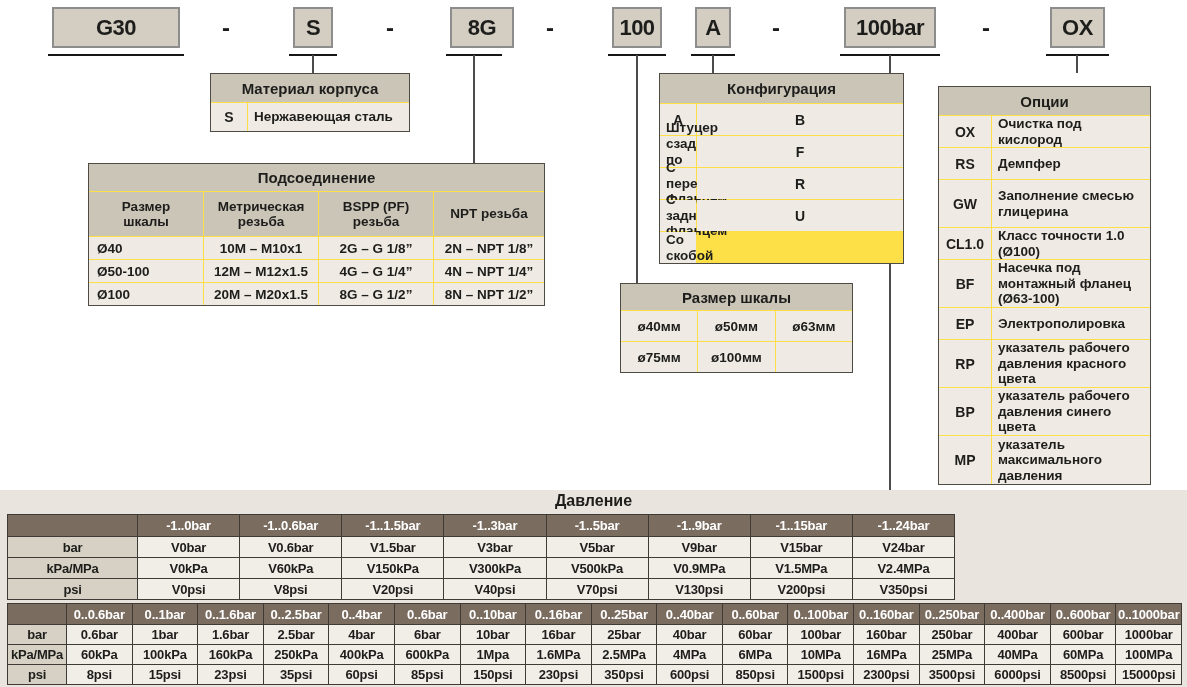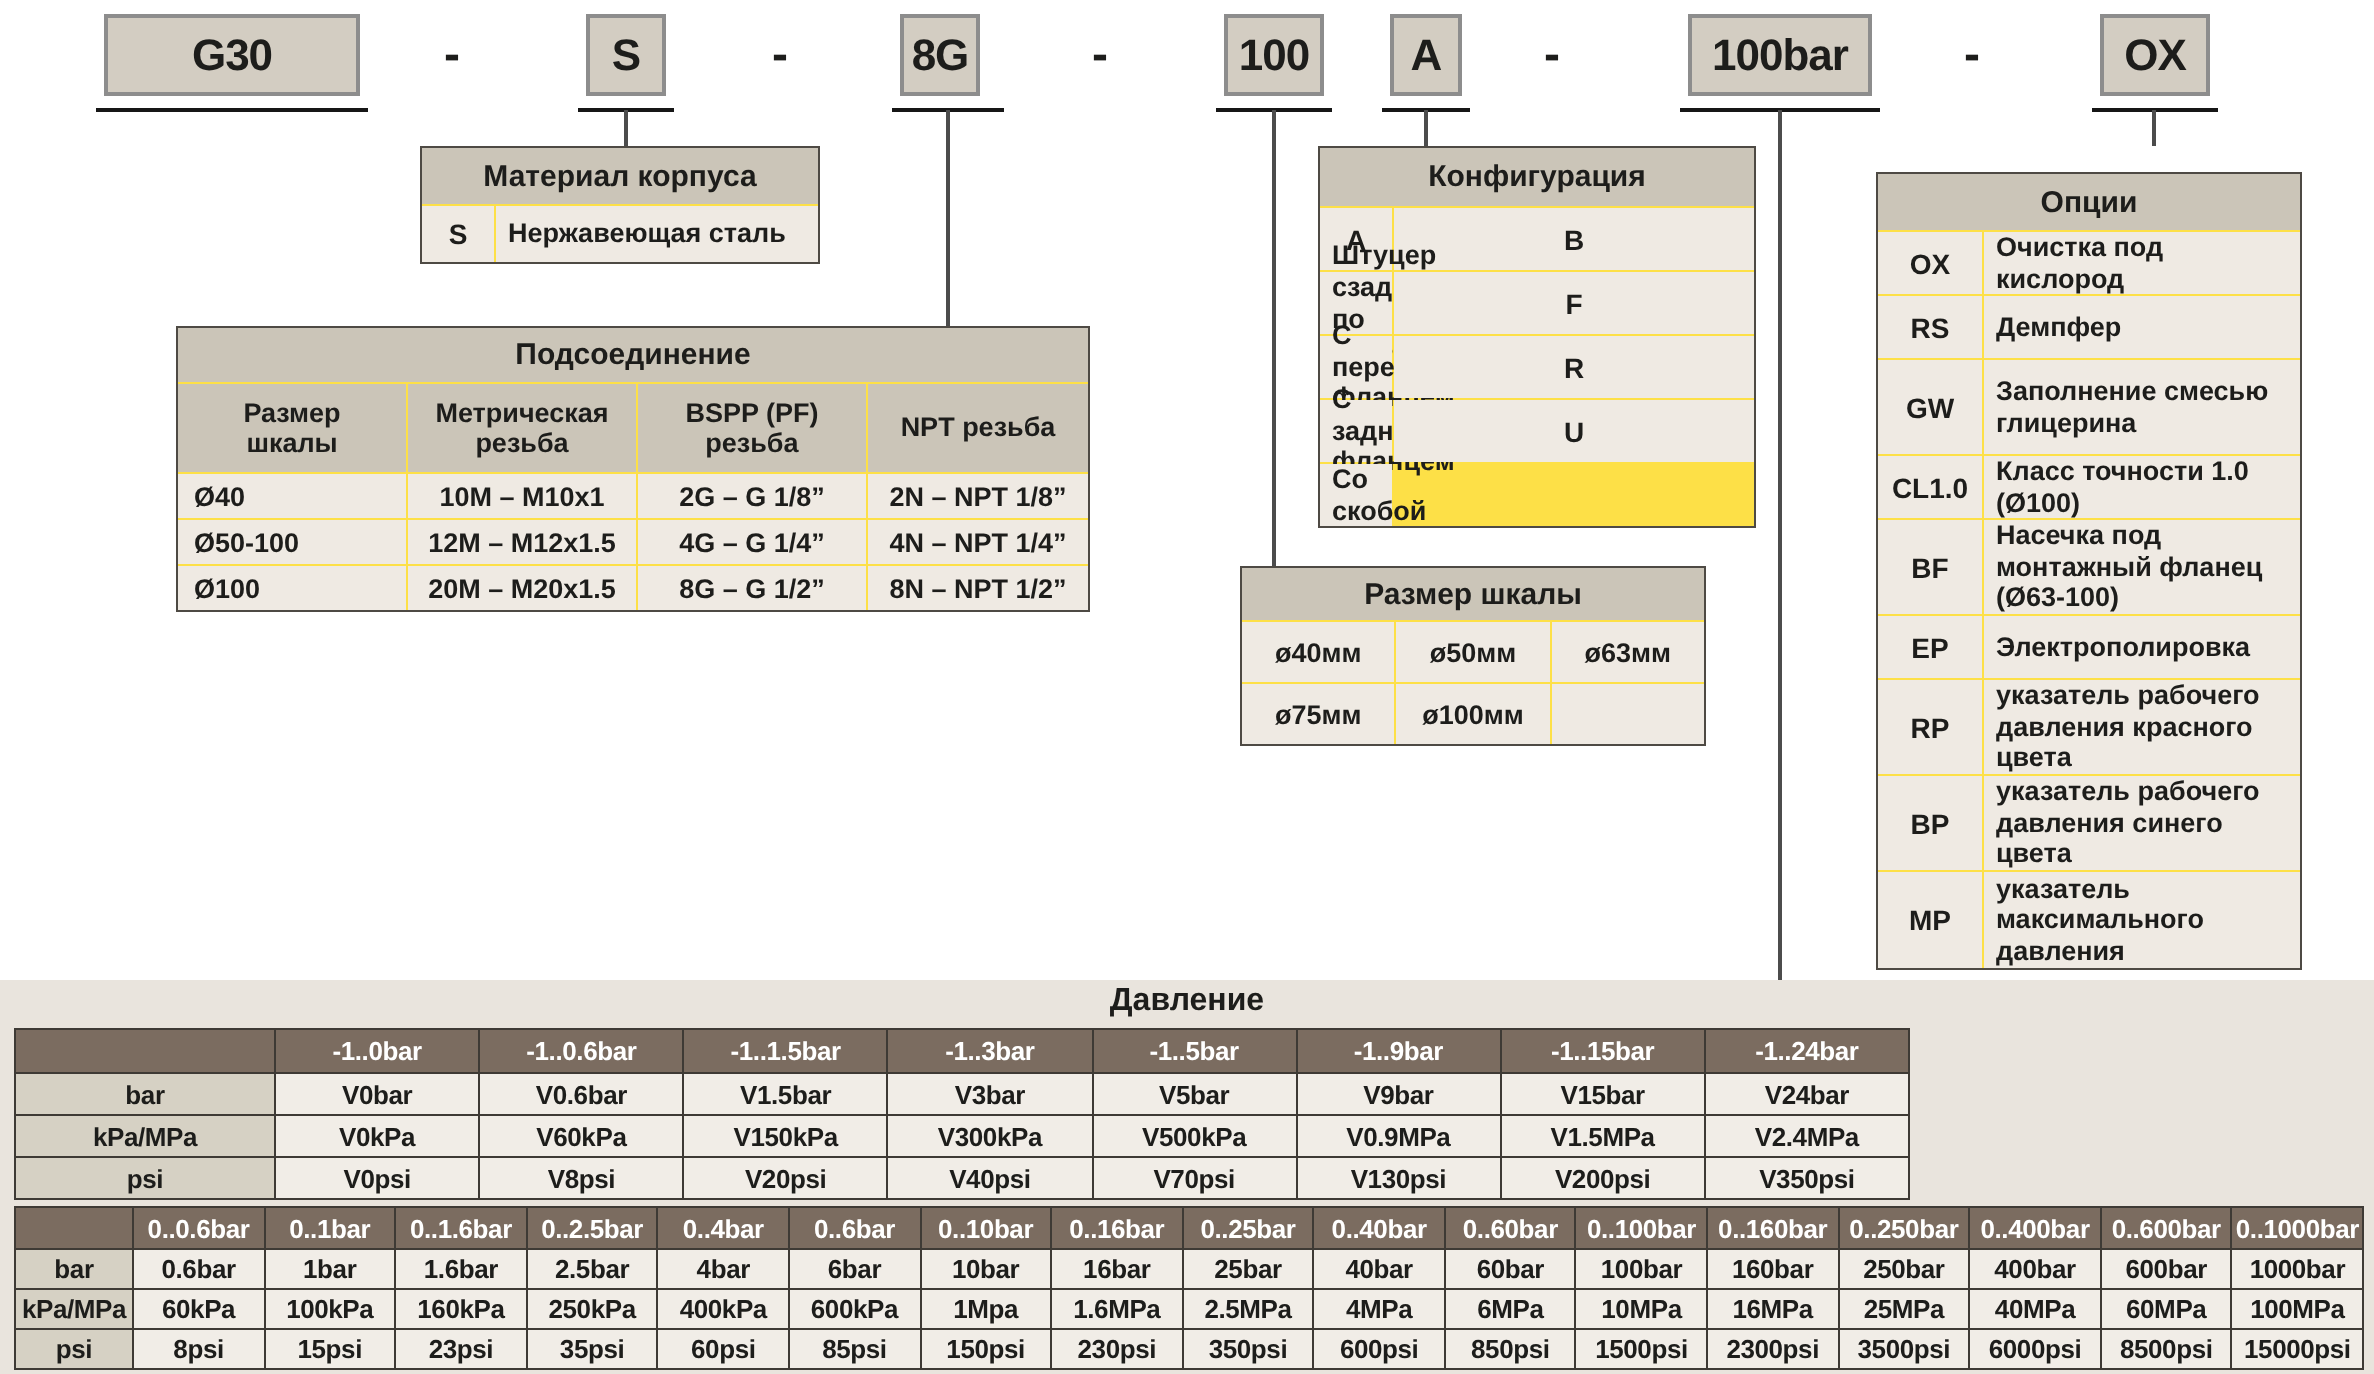--- a/index.html
+++ b/index.html
@@ -39,21 +39,21 @@
 <body>
 
 <div class="page">
 
   <div class="code-box" style="left:52px;width:128px;">G30</div>
   <div class="code-underline" style="left:48px;width:136px;"></div>
   <div class="dash" style="left:222px;">-</div>
   <div class="code-box" style="left:293px;width:40px;">S</div>
   <div class="code-underline" style="left:289px;width:48px;"></div>
   <div class="dash" style="left:386px;">-</div>
-  <div class="code-box" style="left:450px;width:40px;">8G</div>
+  <div class="code-box" style="left:450px;width:64px;">8G</div>
   <div class="code-underline" style="left:446px;width:56px;"></div>
   <div class="dash" style="left:546px;">-</div>
   <div class="code-box" style="left:612px;width:50px;">100</div>
   <div class="code-underline" style="left:608px;width:58px;"></div>
   <div class="code-box" style="left:695px;width:36px;">A</div>
   <div class="code-underline" style="left:691px;width:44px;"></div>
   <div class="dash" style="left:772px;">-</div>
   <div class="code-box" style="left:844px;width:92px;">100bar</div>
   <div class="code-underline" style="left:840px;width:100px;"></div>
   <div class="dash" style="left:982px;">-</div>
@@ -89,21 +89,21 @@
     <div class="ucell left">Ø50-100</div>
     <div class="ucell">12M – M12x1.5</div>
     <div class="ucell">4G – G 1/4”</div>
     <div class="ucell">4N – NPT 1/4”</div>
     <div class="ucell left">Ø100</div>
     <div class="ucell">20M – M20x1.5</div>
     <div class="ucell">8G – G 1/2”</div>
     <div class="ucell">8N – NPT 1/2”</div>
   </div>
 
-  <div class="utable" style="left:659px;top:73px;width:219px;grid-template-columns:36px 1fr;grid-template-rows:29px 31px 31px 31px 31px 31px;">
+  <div class="utable" style="left:659px;top:73px;width:245px;grid-template-columns:36px 1fr;grid-template-rows:29px 31px 31px 31px 31px 31px;">
     <div class="utitle">Конфигурация</div>
     <div class="ucode">A</div>
     <div class="ucode">B</div>
     <div class="udesc">Штуцер сзади по скобой</div>
     <div class="ucode">F</div>
     <div class="udesc">С передним фланцем</div>
     <div class="ucode">R</div>
     <div class="udesc">С задним фланцем</div>
     <div class="ucode">U</div>
     <div class="udesc">Со скобой</div>

